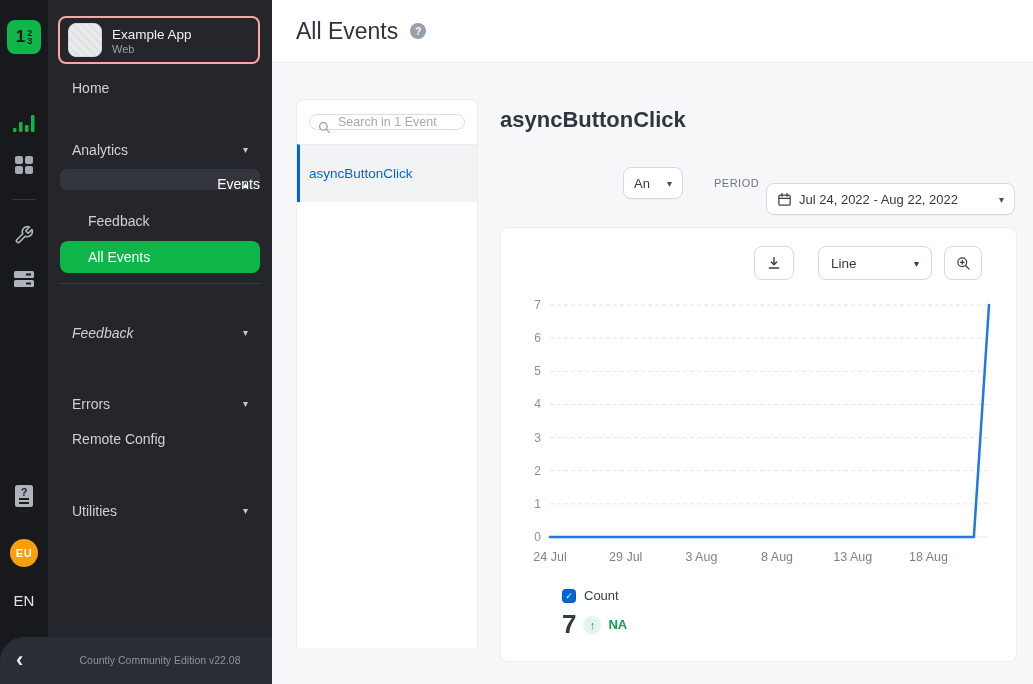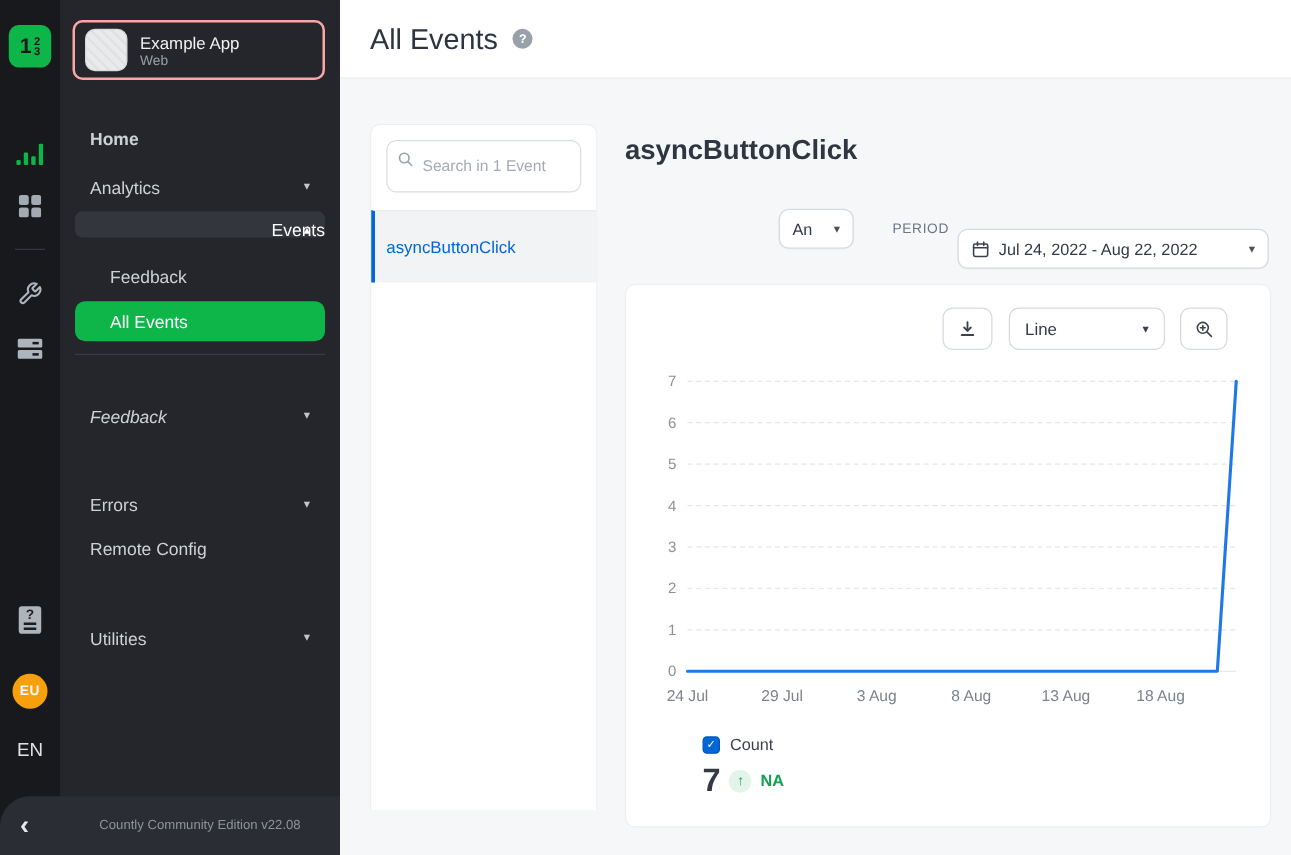--- a/index.html
+++ b/index.html
@@ -49,38 +49,38 @@
   .help { width:16px; height:16px; border-radius:50%; background:#98A0A9; color:#fff; font-size:10px; font-weight:700;
           display:flex; align-items:center; justify-content:center; cursor:pointer; }
 
   
   .content { position:absolute; left:272px; top:63px; width:761px; height:621px; background:#F6F7F9; }
 
   .event-panel { position:absolute; left:24px; top:36px; width:182px; height:549px; background:#fff;
                  border:1px solid #ECEEF1; border-bottom:none; border-radius:8px 8px 0 0; }
   .searchwrap { position:relative; margin:12px; }
   .searchwrap svg { position:absolute; left:9px; top:8.5px; }
-  .search-input { width:100%; height:42px; border:1px solid #D9DEE3; border-radius:8px; padding:0 8px 0 28px;
+  .search-input { width:100%; height:16px; border:1px solid #D9DEE3; border-radius:8px; padding:0 8px 0 28px;
                   font-size:12.5px; color:#14532d; outline:none; font-family:inherit; }
   .search-input::placeholder { color:#A5ABB3; }
   .event-row { margin-top:14px; height:58px; background:#F1F3F5; border-left:3px solid #0166D6; border-top:1px solid #E9EBEE;
                display:flex; align-items:center; padding-left:9px; font-size:13.5px; font-weight:500; color:#0166D6; cursor:pointer; }
 
   .detail-title { position:absolute; left:228px; top:44px; font-size:22px; font-weight:600; color:#2F3642; }
   .ctl-label { position:absolute; top:104px; height:32px; line-height:32px; font-size:11px; letter-spacing:.5px; color:#6E7582; }
   .select { position:absolute; top:104px; height:32px; background:#fff; border:1px solid #D5DAE1; border-radius:8px;
             display:flex; align-items:center; padding:0 10px; font-size:13px; font-weight:500; color:#323A47; cursor:pointer;
             box-shadow:0 1px 1px rgba(40,50,70,.03); }
   .select .caret { margin-left:auto; font-size:10px; color:#4A515C; }
 
   .chart-card { position:absolute; left:228px; top:164px; width:517px; height:435px; background:#fff;
                 border:1px solid #ECEEF1; border-radius:8px; }
   .tbtn { position:absolute; top:18px; height:34px; background:#fff; border:1px solid #D5DAE1; border-radius:8px;
           display:flex; align-items:center; justify-content:center; cursor:pointer; }
-  .tsel { position:absolute; top:18px; right:84px; width:125px; height:34px; background:#fff; border:1px solid #D5DAE1;
+  .tsel { position:absolute; top:18px; right:84px; width:114px; height:34px; background:#fff; border:1px solid #D5DAE1;
           border-radius:8px; display:flex; align-items:center; padding:0 12px; font-size:13.5px; color:#333B48; cursor:pointer; }
   .tsel .caret { margin-left:auto; font-size:10px; color:#39414F; }
   #chart-svg { position:absolute; left:0; top:58px; }
 
   .legend { position:absolute; left:61px; top:360px; }
   .legend-row1 { display:flex; align-items:center; gap:8px; cursor:pointer; }
   .cbox { width:14px; height:14px; background:#0166D6; border:1px solid #0157B8; border-radius:3.5px; color:#fff;
           font-size:9px; display:flex; align-items:center; justify-content:center; }
   .legend-label { font-size:13px; color:#3C424C; }
   .legend-row2 { margin-top:6px; display:flex; align-items:center; gap:7px; }
@@ -145,21 +145,21 @@
 
 <div class="sidebar">
   <div class="appbox">
     <div class="appicon"></div>
     <div>
       <div class="appname">Example App</div>
       <div class="appsub">Web</div>
     </div>
   </div>
 
-  <div class="sitem" style="top:96px;font-weight:bold;"><span>Home</span></div>
+  <div class="sitem" style="top:73px;"><span>Home</span></div>
   <div class="sitem" style="top:135px;"><span>Analytics</span><span class="chev">▾</span></div>
   <div class="sitem hl" style="top:169px;"><span>Events</span><span class="chev">▴</span></div>
   <div class="sitem sub" style="top:206px;"><span>Feedback</span></div>
   <div class="sitem sub active-green" style="top:241px;"><span>All Events</span></div>
   <div class="sdiv"></div>
   <div class="sitem" style="top:318px;font-style:italic;"><span>Feedback</span><span class="chev">▾</span></div>
   <div class="sitem" style="top:389px;"><span>Errors</span><span class="chev">▾</span></div>
   <div class="sitem" style="top:424px;"><span>Remote Config</span></div>
   <div class="sitem" style="top:496px;"><span>Utilities</span><span class="chev">▾</span></div>
 </div>

